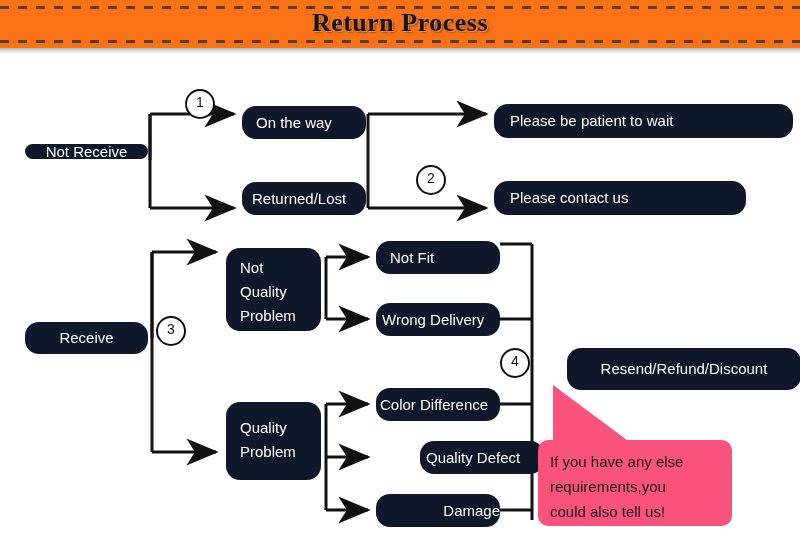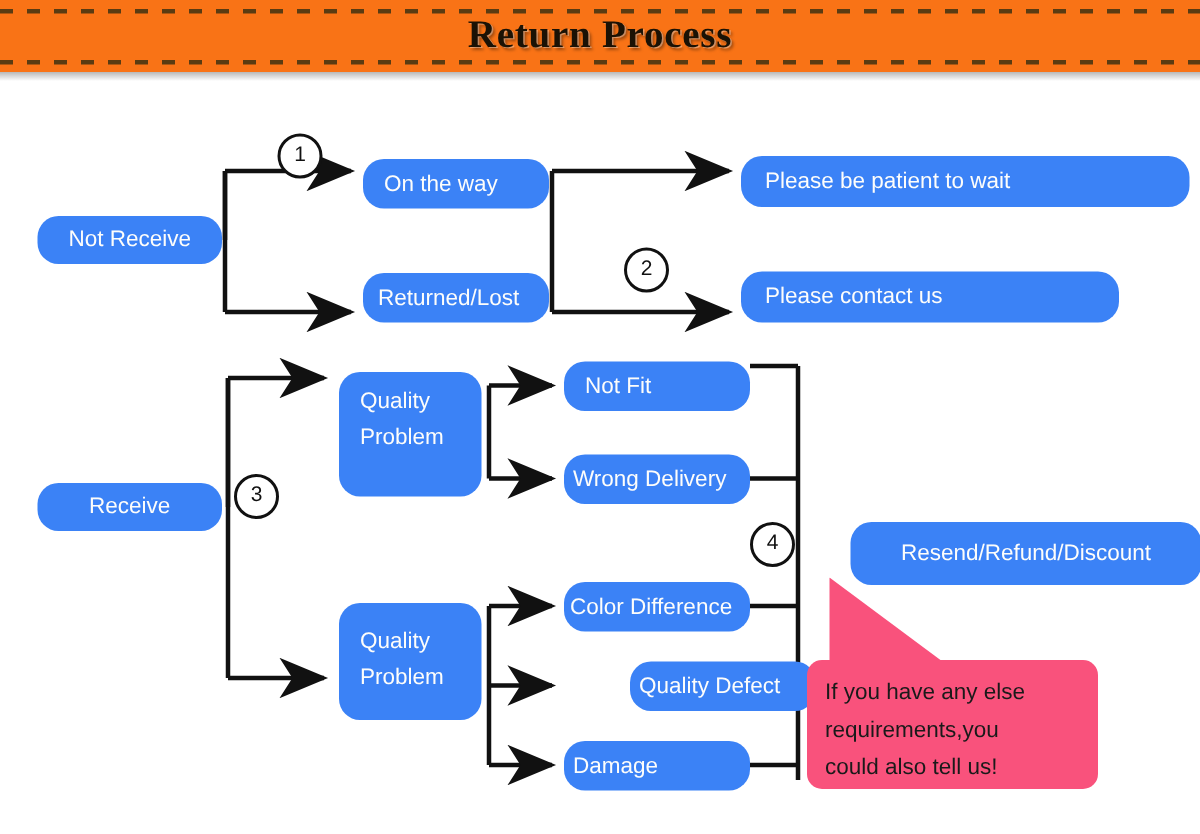--- a/index.html
+++ b/index.html
@@ -67,21 +67,21 @@
   }
   #connectors {
     position: absolute;
     left: 0; top: 0;
     width: 800px; height: 502px;
   }
 
   
   .node {
     position: absolute;
-    background: #3b82f6;
+    background: #0f172a;
     border-radius: 14px;
     color: #fdfdfb;
     font-size: 15px;
     line-height: 24px;
     box-sizing: border-box;
     white-space: nowrap;
     display: flex;
     align-items: center;
   }
   .node.center { justify-content: center; white-space: normal; }
@@ -170,21 +170,21 @@
 
       <path d="M532,190 L532,466"></path>
       <path d="M500,190 L532,190"></path>
       <path d="M500,265 L532,265"></path>
       <path d="M500,350 L532,350"></path>
       <path d="M500,403 L532,403"></path>
       <path d="M500,456 L532,456"></path>
     </g>
   </svg>
 
-  <div class="node center" style="left:25px; top:90px; width:123px; height:32px;">
+  <div class="node center" style="left:25px; top:90px; width:123px; height:15px;">
     <span class="txt">Not Receive</span>
   </div>
 
   <div class="node left" style="left:242px; top:52px; width:124px; height:33px; padding-left:14px;">
     <span class="txt">On the way</span>
   </div>
 
   <div class="node left" style="left:242px; top:128px; width:124px; height:33px; padding-left:10px;">
     <span class="txt">Returned/Lost</span>
   </div>
@@ -195,20 +195,21 @@
 
   <div class="node left" style="left:494px; top:127px; width:252px; height:34px; padding-left:16px;">
     <span class="txt">Please contact us</span>
   </div>
 
   <div class="node center" style="left:25px; top:268px; width:123px; height:32px;">
     <span class="txt">Receive</span>
   </div>
 
   <div class="node multiline" style="left:226px; top:194px; width:95px; height:83px;">
+    <span class="txt">Not</span>
     <span class="txt">Quality</span>
     <span class="txt">Problem</span>
   </div>
 
   <div class="node multiline" style="left:226px; top:348px; width:95px; height:78px; padding-top:14px;">
     <span class="txt">Quality</span>
     <span class="txt">Problem</span>
   </div>
 
   <div class="node left" style="left:376px; top:187px; width:124px; height:33px; padding-left:14px;">
@@ -220,21 +221,21 @@
   </div>
 
   <div class="node left" style="left:376px; top:334px; width:124px; height:33px; padding-left:4px;text-align:center;">
     <span class="txt">Color Difference</span>
   </div>
 
   <div class="node left" style="left:376px; top:387px; width:124px; height:33px; padding-left:6px;margin-left:44px;">
     <span class="txt">Quality Defect</span>
   </div>
 
-  <div class="node left" style="left:376px; top:440px; width:124px; height:33px; padding-left:6px;">
+  <div class="node left" style="left:376px; top:440px; width:124px; height:33px; padding-left:6px;justify-content:flex-end;">
     <span class="txt">Damage</span>
   </div>
 
   <div class="node center" style="left:550px; top:294px; width:234px; height:42px;margin-left:17px;">
     <span class="txt">Resend/Refund/Discount</span>
   </div>
 
   <div class="step-marker" style="left:185px; top:35px;">
     <span>1</span>
   </div>

